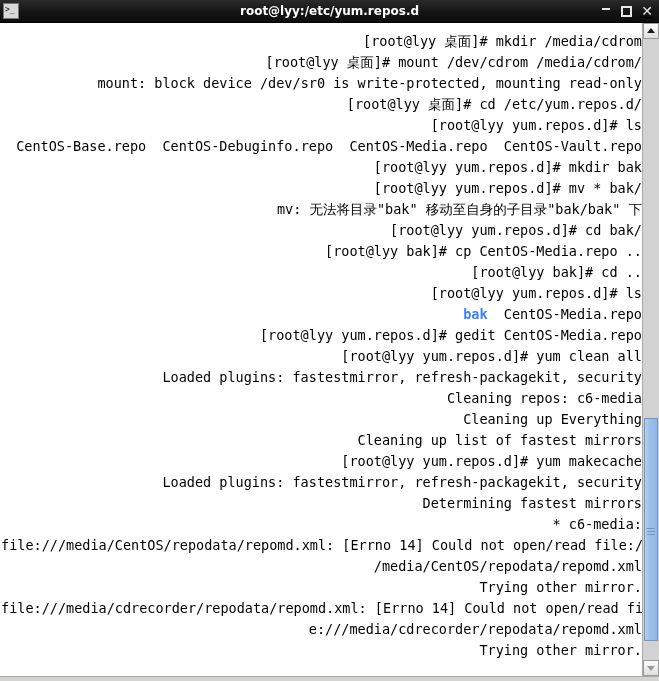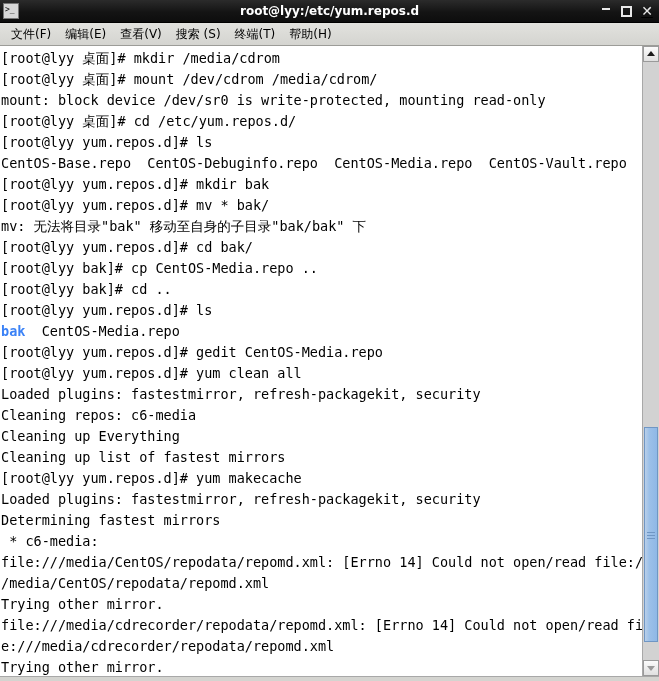--- a/index.html
+++ b/index.html
@@ -130,24 +130,25 @@
     overflow: hidden;
     background: #ffffff;
   }
   .screen {
     flex: 1 1 auto;
     background: #ffffff;
     color: #000000;
     font-family: "DejaVu Sans Mono", "Liberation Mono", monospace;
     font-size: 13.5px;
     line-height: 21px;
-    padding: 2px 0 0 1px;
+    padding: 8px 0 0 1px;
     overflow: hidden;
     white-space: pre;
     box-sizing: border-box;
+    text-align: right;
   }
   .line {
     height: 21px;
     white-space: pre;
     overflow: hidden;
   }
   .dir { color: #3b82f6; font-weight: bold; }
 
   
   .scrollbar {
@@ -224,28 +225,20 @@
   <div class="titlebar">
     <div class="title-icon"></div>
     <div class="title-text">root@lyy:/etc/yum.repos.d</div>
     <div class="win-buttons">
       <div class="win-btn min"></div>
       <div class="win-btn max"></div>
       <div class="win-btn close">✕</div>
     </div>
   </div>
 
-  <div class="menubar">
-    <div class="menu-item">文件(F)</div>
-    <div class="menu-item">编辑(E)</div>
-    <div class="menu-item">查看(V)</div>
-    <div class="menu-item">搜索 (S)</div>
-    <div class="menu-item">终端(T)</div>
-    <div class="menu-item">帮助(H)</div>
-  </div>
 
   <div class="term-wrap">
     <div class="screen" id="screen"><div class="line"><span>[root@lyy 桌面]# mkdir /media/cdrom</span></div><div class="line"><span>[root@lyy 桌面]# mount /dev/cdrom /media/cdrom/</span></div><div class="line"><span>mount: block device /dev/sr0 is write-protected, mounting read-only</span></div><div class="line"><span>[root@lyy 桌面]# cd /etc/yum.repos.d/</span></div><div class="line"><span>[root@lyy yum.repos.d]# ls</span></div><div class="line"><span>CentOS-Base.repo  CentOS-Debuginfo.repo  CentOS-Media.repo  CentOS-Vault.repo</span></div><div class="line"><span>[root@lyy yum.repos.d]# mkdir bak</span></div><div class="line"><span>[root@lyy yum.repos.d]# mv * bak/</span></div><div class="line"><span>mv: 无法将目录"bak" 移动至自身的子目录"bak/bak" 下</span></div><div class="line"><span>[root@lyy yum.repos.d]# cd bak/</span></div><div class="line"><span>[root@lyy bak]# cp CentOS-Media.repo ..</span></div><div class="line"><span>[root@lyy bak]# cd ..</span></div><div class="line"><span>[root@lyy yum.repos.d]# ls</span></div><div class="line"><span class="dir">bak</span><span>  CentOS-Media.repo</span></div><div class="line"><span>[root@lyy yum.repos.d]# gedit CentOS-Media.repo</span></div><div class="line"><span>[root@lyy yum.repos.d]# yum clean all</span></div><div class="line"><span>Loaded plugins: fastestmirror, refresh-packagekit, security</span></div><div class="line"><span>Cleaning repos: c6-media</span></div><div class="line"><span>Cleaning up Everything</span></div><div class="line"><span>Cleaning up list of fastest mirrors</span></div><div class="line"><span>[root@lyy yum.repos.d]# yum makecache</span></div><div class="line"><span>Loaded plugins: fastestmirror, refresh-packagekit, security</span></div><div class="line"><span>Determining fastest mirrors</span></div><div class="line"><span> * c6-media:</span></div><div class="line"><span>file:///media/CentOS/repodata/repomd.xml: [Errno 14] Could not open/read file://</span></div><div class="line"><span>/media/CentOS/repodata/repomd.xml</span></div><div class="line"><span>Trying other mirror.</span></div><div class="line"><span>file:///media/cdrecorder/repodata/repomd.xml: [Errno 14] Could not open/read fil</span></div><div class="line"><span>e:///media/cdrecorder/repodata/repomd.xml</span></div><div class="line"><span>Trying other mirror.</span></div></div>
     <div class="scrollbar">
       <div class="sb-btn up"></div>
       <div class="sb-track" id="sb-track">
         <div class="sb-thumb" id="sb-thumb" style="top: 61%; height: 36%;">
           <div class="sb-grip" style="top: calc(50% - 4px);">
               <i></i>
               <i></i>

